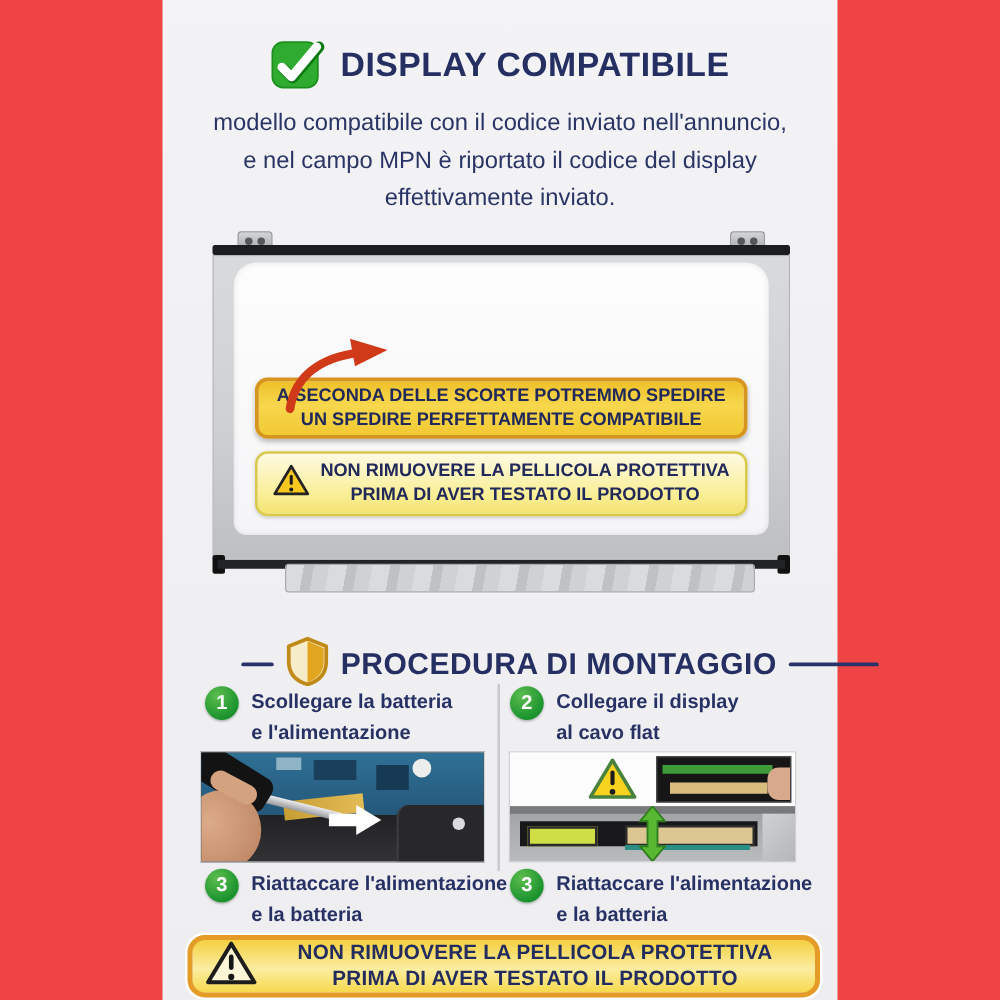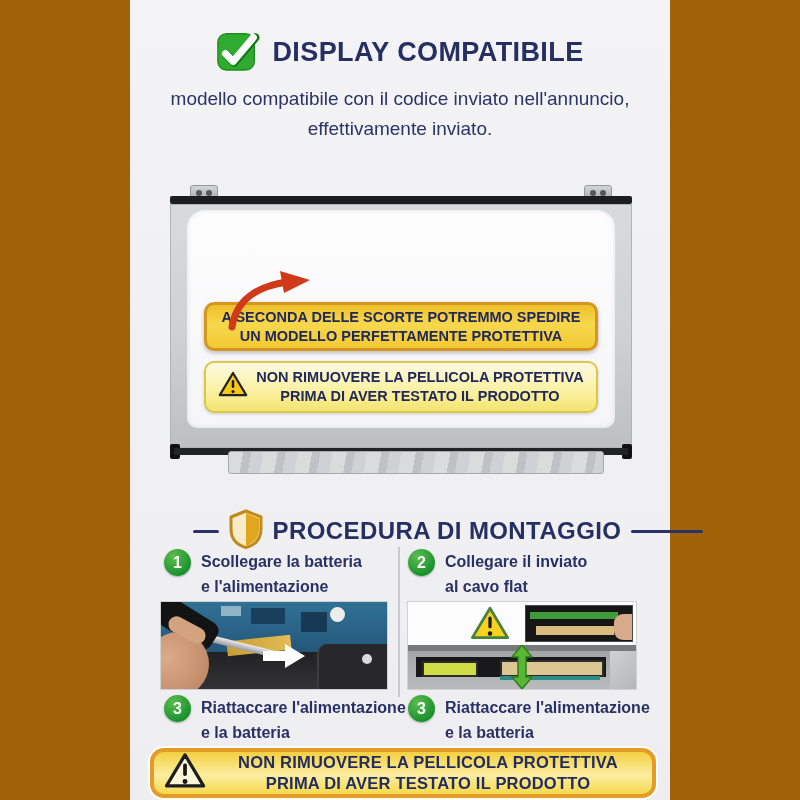--- a/index.html
+++ b/index.html
@@ -1,17 +1,17 @@
 <!DOCTYPE html>
 <html><head>
 <meta charset="utf-8">
 <style>
   html,body { margin:0; padding:0; }
   body { width:800px; height:800px; background:#ffffff; font-family:"Liberation Sans", sans-serif; }
-  .frame { position:relative; width:800px; height:800px; background:#a16207; overflow:hidden; }
+  .frame { position:relative; width:800px; height:800px; background:#ef4444; overflow:hidden; }
   .content { position:absolute; left:130px; top:0; width:540px; height:800px;
              background:linear-gradient(180deg,#f3f3f6 0%,#f0f0f3 55%,#eeeef1 100%); }
 
   
   .title-row { position:absolute; top:28px; left:0; width:100%; display:flex; align-items:center; justify-content:center; gap:12px; }
   .page-title { font-size:27px; font-weight:bold; color:#262f62; letter-spacing:.4px; }
   .para { position:absolute; top:84px; left:0; width:100%; text-align:center;
           font-size:19px; color:#2a3465; line-height:30px; }
 
   
@@ -123,20 +123,21 @@
         <svg width="44" height="44" viewBox="0 0 46 46">
           <rect x="2" y="6" width="38" height="38" rx="9" fill="#2fab2f" stroke="#1d8f1f" stroke-width="1.5"></rect>
           <path d="M11 28 L19 36 L41 10" fill="none" stroke="#0e7a12" stroke-width="9" stroke-linecap="round" stroke-linejoin="round"></path>
           <path d="M10 27 L18 35 L39 10" fill="none" stroke="#ffffff" stroke-width="7.5" stroke-linecap="round" stroke-linejoin="round"></path>
         </svg>
       </span>
       <span class="page-title">DISPLAY COMPATIBILE</span>
     </div>
     <div class="para">
       <div>modello compatibile con il codice inviato nell'annuncio,</div>
+      <div>e nel campo MPN è riportato il codice del display</div>
       <div>effettivamente inviato.</div>
     </div>
 
     <div class="panel">
       <div class="bracket bracket-l">
           <span class="hole h1"></span>
           <span class="hole h2"></span>
         </div>
       <div class="bracket bracket-r">
           <span class="hole h1"></span>
@@ -153,21 +154,21 @@
 
       <span class="red-arrow">
         <svg width="92" height="62" viewBox="0 0 92 62">
           <path d="M14 58 C18 32 38 17 70 13" fill="none" stroke="#d03a18" stroke-width="7" stroke-linecap="round"></path>
           <polygon points="62,2 92,11 66,24" fill="#d03a18"></polygon>
         </svg>
       </span>
 
       <div class="note note-1">
         <div>A SECONDA DELLE SCORTE POTREMMO SPEDIRE</div>
-        <div>UN MODELLO PERFETTAMENTE PROTETTIVA</div>
+        <div>UN SPEDIRE PERFETTAMENTE COMPATIBILE</div>
       </div>
 
       <div class="note note-2">
         <span>
           <svg width="30" height="27" viewBox="0 0 34 30">
             <path d="M17 2 L32 27 L2 27 Z" fill="#f5c71f" stroke="#232323" stroke-width="2.5" stroke-linejoin="round"></path>
             <rect x="15.6" y="10" width="2.8" height="9" rx="1.3" fill="#1c1c1c"></rect>
             <circle cx="17" cy="23" r="1.8" fill="#1c1c1c"></circle>
           </svg>
         </span>
@@ -196,21 +197,21 @@
       <span class="badge">1</span>
       <span class="step-text">
         <div>Scollegare la batteria</div>
         <div>e l'alimentazione</div>
       </span>
     </div>
 
     <div class="step step-2">
       <span class="badge">2</span>
       <span class="step-text">
-        <div>Collegare il inviato</div>
+        <div>Collegare il display</div>
         <div>al cavo flat</div>
       </span>
     </div>
 
     <div class="photo photo-left">
       <div class="pl-pcb">
         <span class="pl-mod m1"></span>
           <span class="pl-mod m2"></span>
           <span class="pl-mod m3"></span>
         <span class="pl-sticker"></span>

